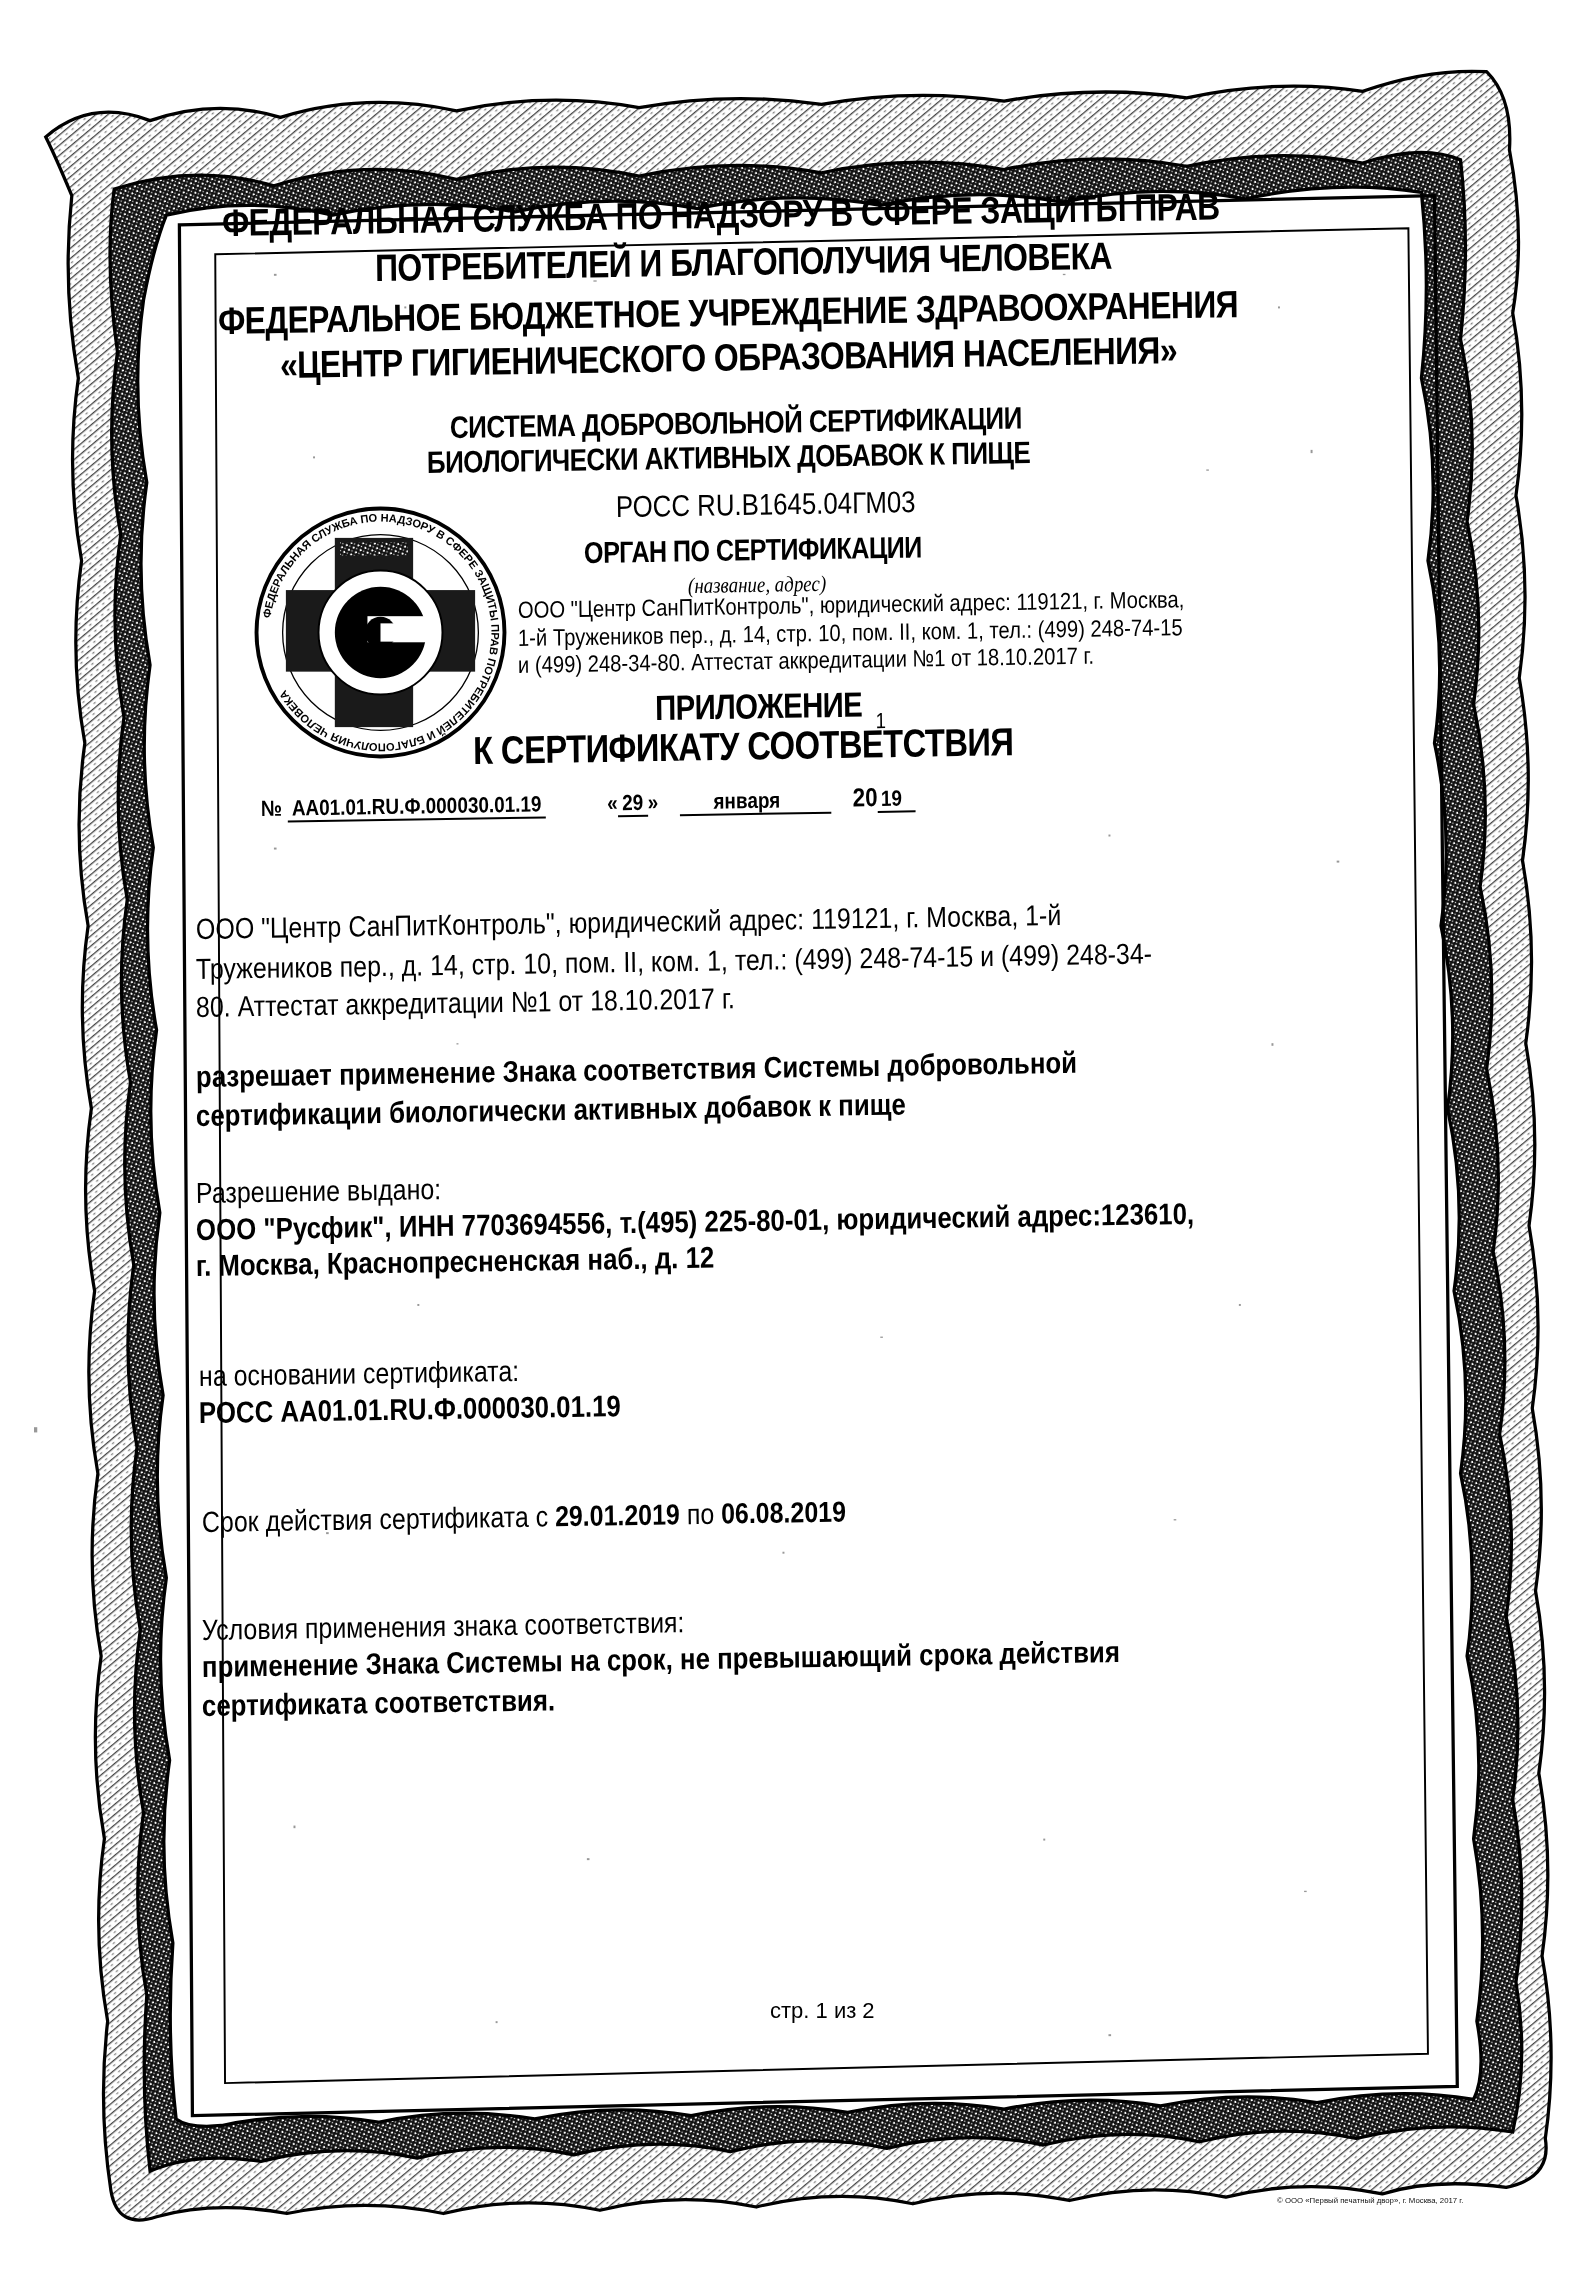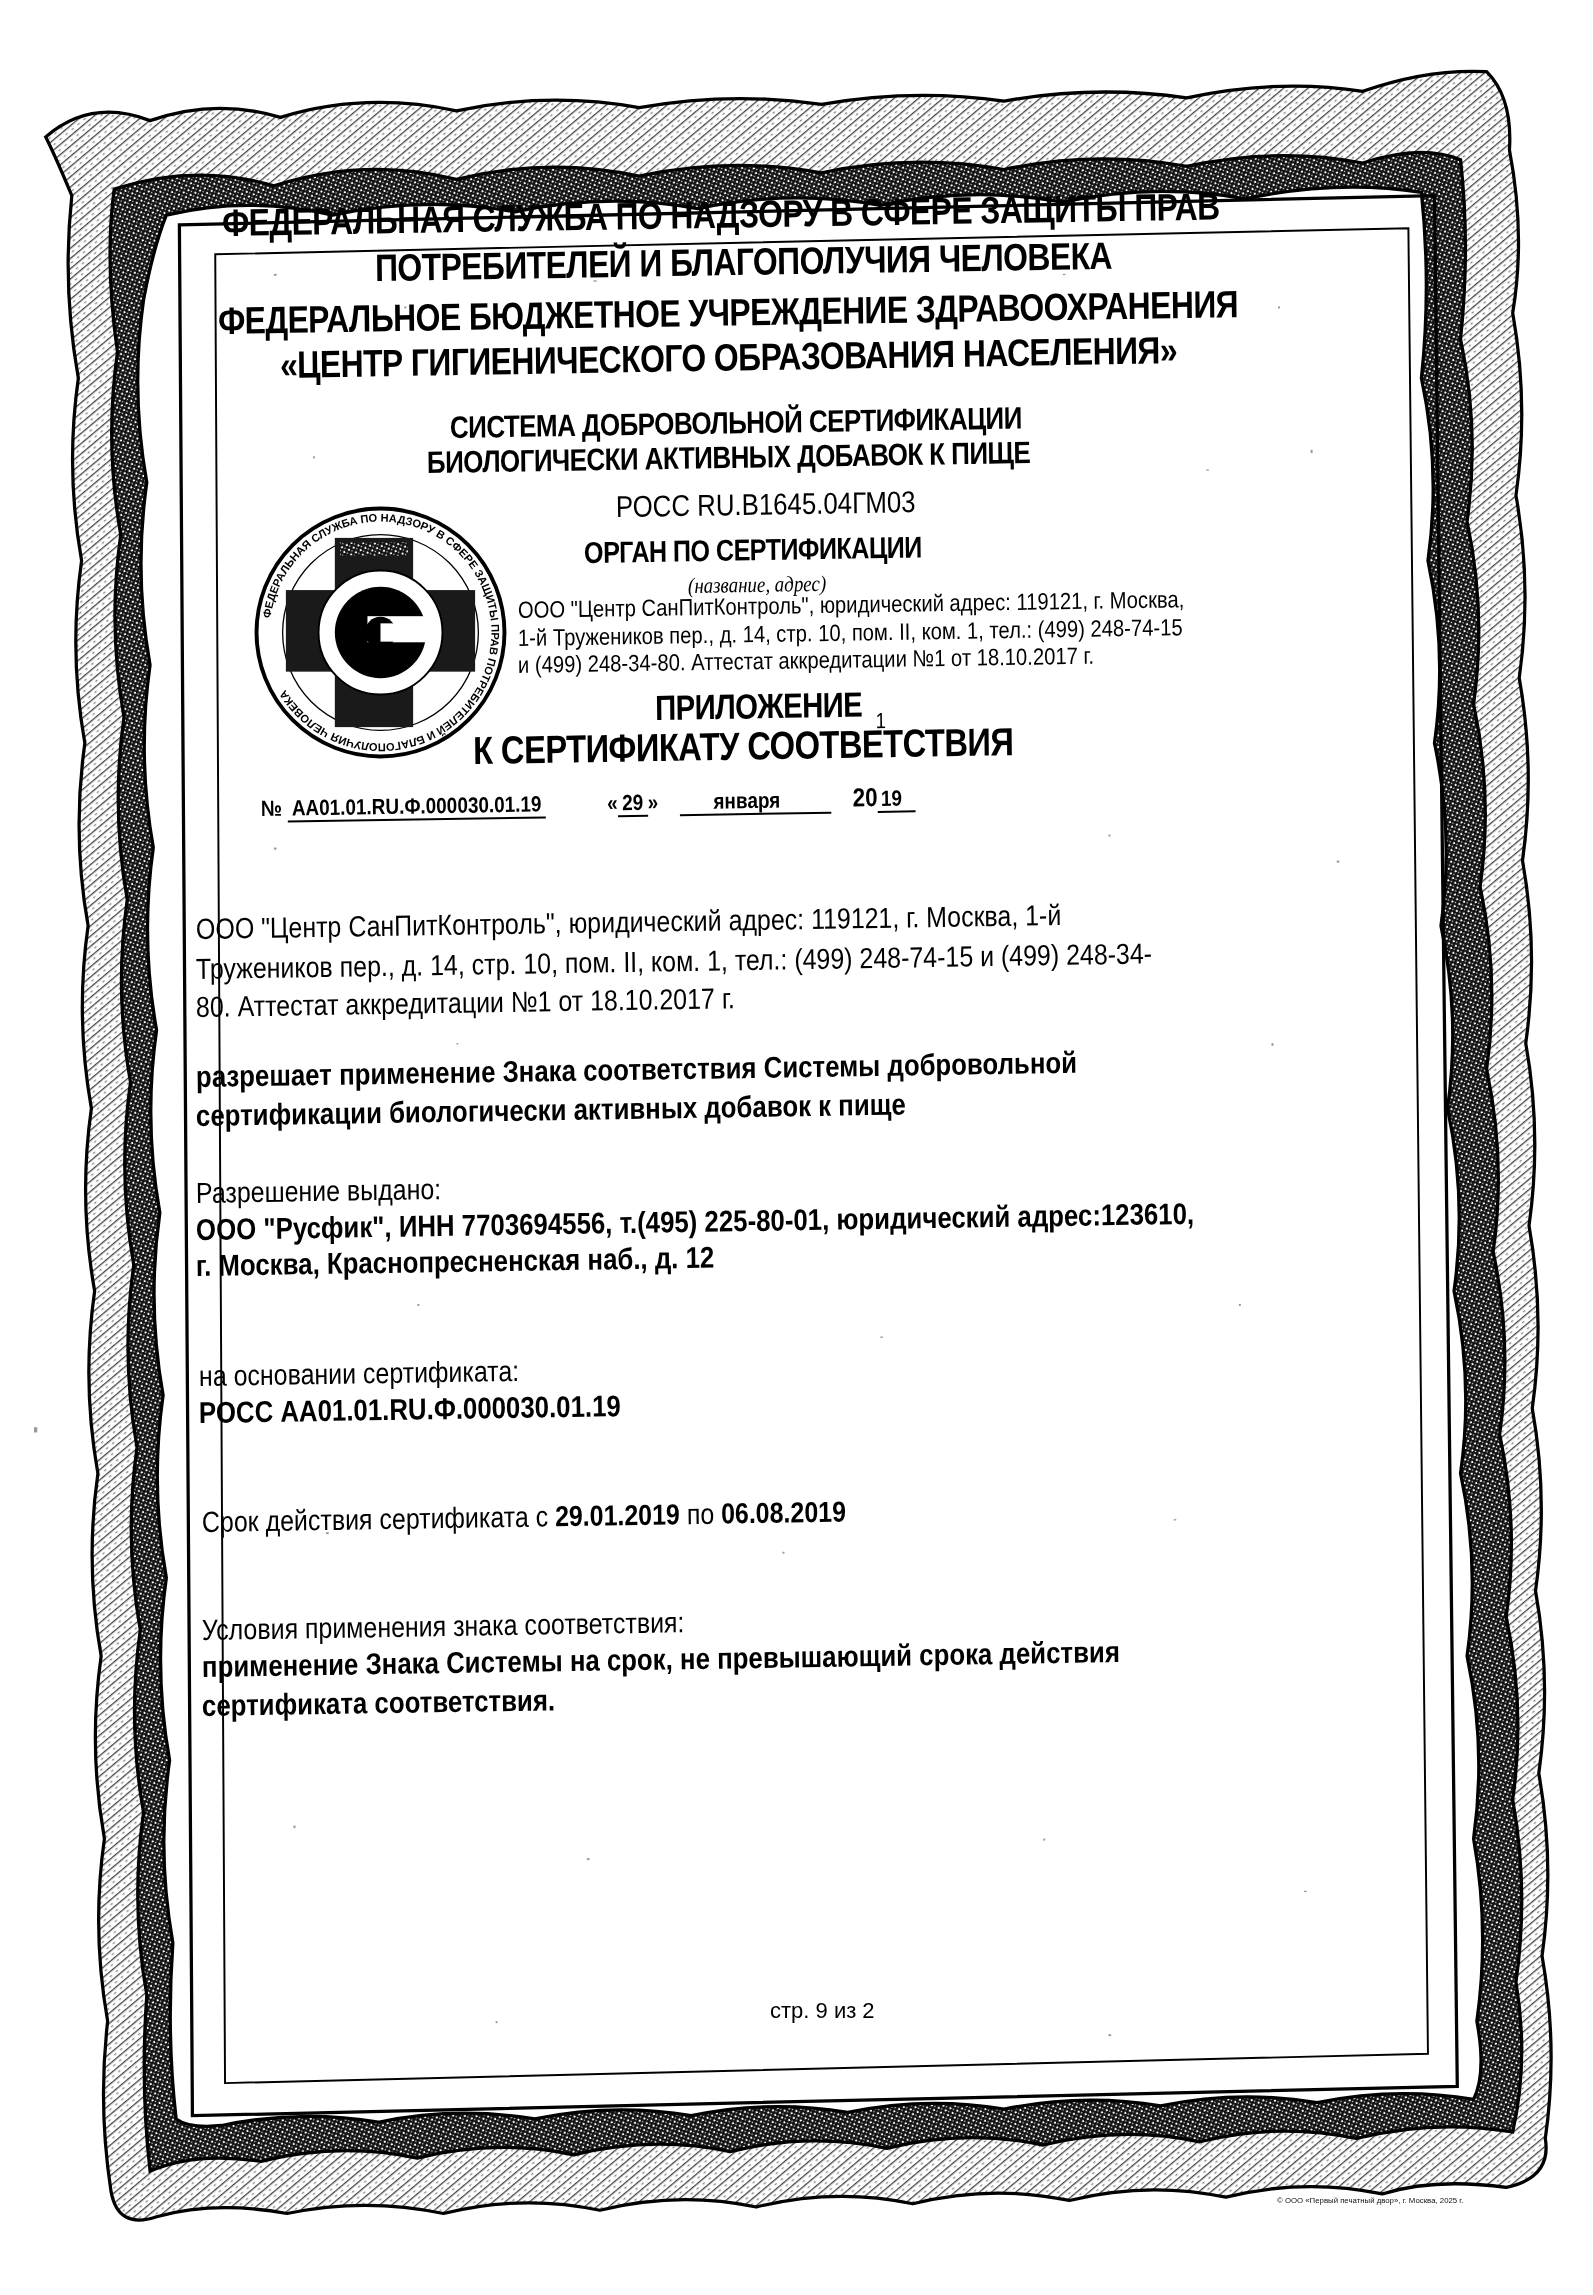--- a/index.html
+++ b/index.html
@@ -221,15 +221,15 @@
   <span>Срок действия сертификата с</span>
   <b>29.01.2019</b>
   <span>по</span>
   <b>06.08.2019</b>
 </div>
 
 <div class="line body-txt" style="left:202px; top:1614px;">Условия применения знака соответствия:</div>
 <div class="line body-bold" style="left:202px; top:1650px;">применение Знака Системы на срок, не превышающий срока действия</div>
 <div class="line body-bold" style="left:202px; top:1689px;">сертификата соответствия.</div>
 
-<div class="page-num">стр. 9 из 2</div>
-<div class="copyright">© ООО «Первый печатный двор», г. Москва, 2025 г.</div>
+<div class="page-num">стр. 1 из 2</div>
+<div class="copyright">© ООО «Первый печатный двор», г. Москва, 2017 г.</div>
 
 
 </body></html>

